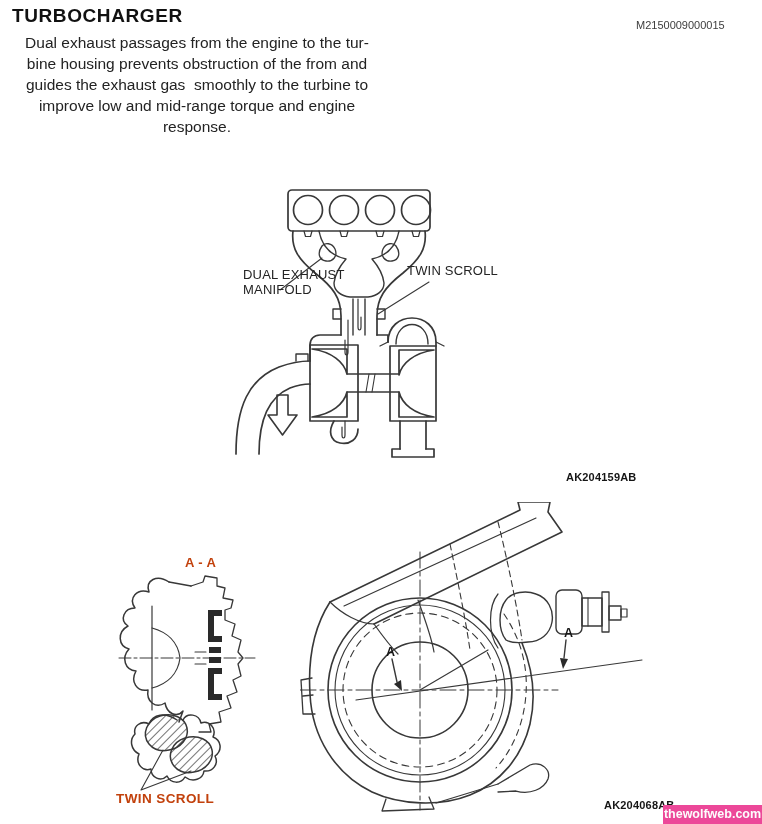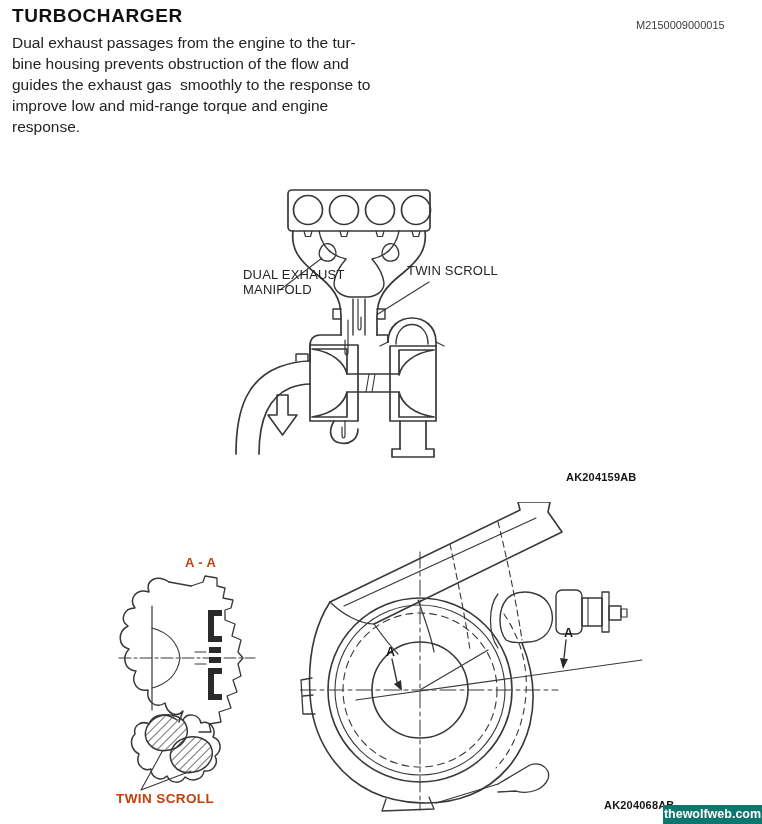--- a/index.html
+++ b/index.html
@@ -4,43 +4,43 @@
 <style>
   html,body{margin:0;padding:0;background:#ffffff;}
   .page{
     position:relative;width:762px;height:824px;background:#ffffff;
     font-family:"Liberation Sans",sans-serif;color:#1c1c1c;overflow:hidden;
   }
   .abs{position:absolute;}
   .title{left:12px;top:5px;font-size:19px;font-weight:bold;letter-spacing:.6px;color:#111;}
   .docnum{left:636px;top:19px;font-size:11px;color:#3d3d3d;text-align:right;}
   .intro{left:12px;top:32px;width:370px;font-size:15.5px;line-height:21px;color:#232323;}
-  .intro-line{white-space:pre;}
+  .intro-line{white-space:pre;text-align:center;}
   .lbl{font-size:13px;color:#242424;letter-spacing:.2px;line-height:14.5px;white-space:nowrap;}
   .lbl-bold{font-weight:bold;font-size:13px;color:#c2410c;letter-spacing:.4px;white-space:nowrap;}
   .refcode{font-size:11px;font-weight:bold;color:#161616;letter-spacing:.2px;white-space:nowrap;}
   .amark{font-size:12.5px;font-weight:bold;color:#161616;}
   .watermark{
-    left:663px;top:805px;width:99px;height:19px;background:#0f766e;
+    left:663px;top:805px;width:99px;height:19px;background:#ec4899;
     color:#fdfdfd;font-size:12.5px;font-weight:bold;text-align:center;line-height:19px;
   }
   svg{display:block;}
 </style>
 </head>
 <body>
 
 <div class="page">
 
   <div class="abs title">TURBOCHARGER</div>
   <div class="abs docnum">M2150009000015</div>
 
   <div class="abs intro">
     <div class="intro-line">Dual exhaust passages from the engine to the tur-</div>
-    <div class="intro-line">bine housing prevents obstruction of the flow and</div>
-    <div class="intro-line">guides the exhaust gas  smoothly to the response to</div>
+    <div class="intro-line">bine housing prevents obstruction of the from and</div>
+    <div class="intro-line">guides the exhaust gas  smoothly to the turbine to</div>
     <div class="intro-line">improve low and mid-range torque and engine</div>
     <div class="intro-line">response.</div>
   </div>
 
   <svg class="abs" style="left:222px;top:168px" width="300" height="290" viewBox="0 0 300 290">
     <g stroke="#383838" fill="none" stroke-width="1.7" stroke-linejoin="round" stroke-linecap="round">
       <g>
         <rect x="66" y="22" width="142" height="41" rx="4"></rect>
         <circle cx="86" cy="42" r="14.5"></circle>
           <circle cx="122" cy="42" r="14.5"></circle>

